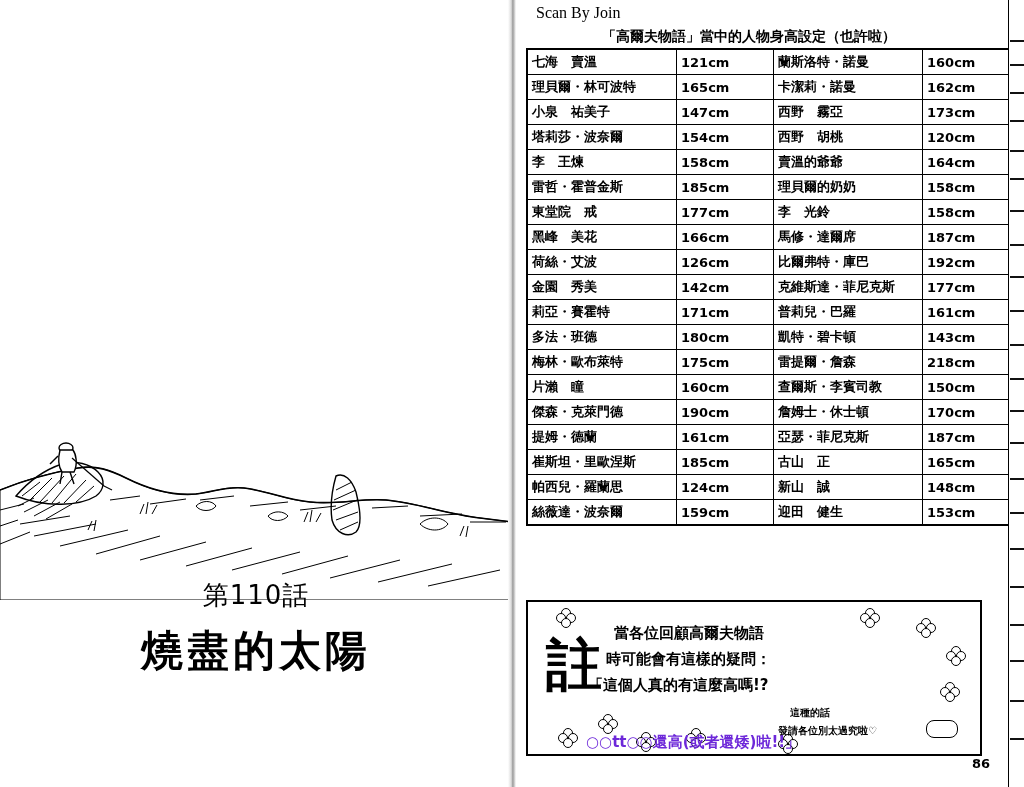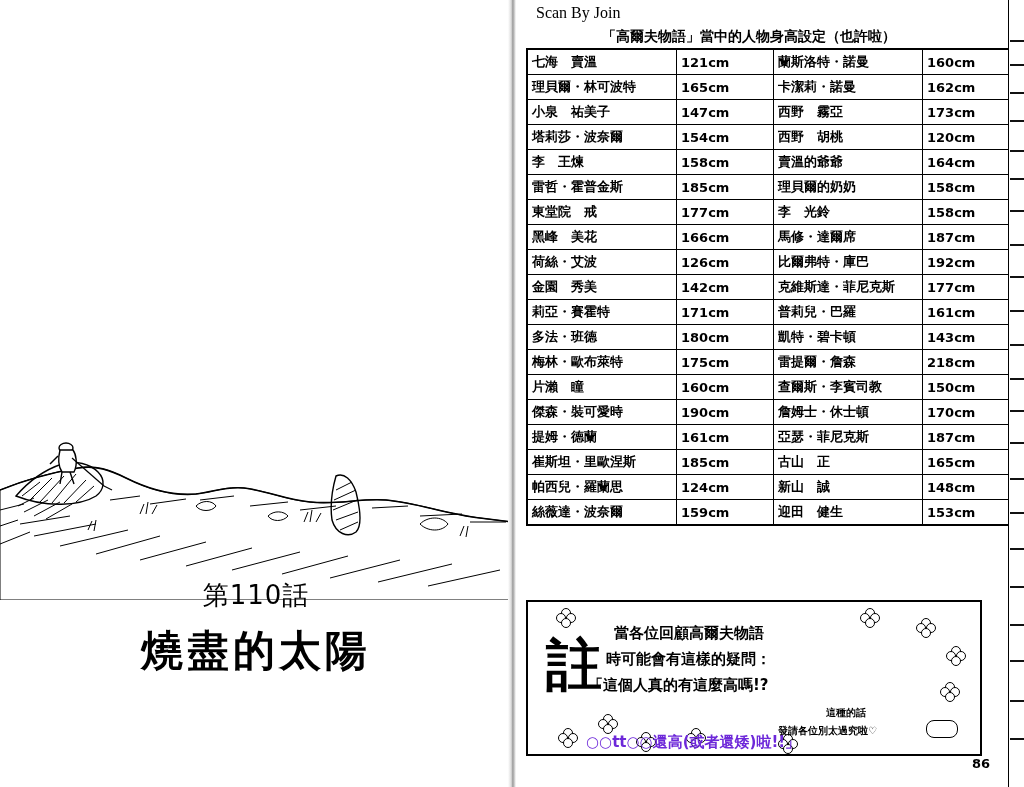--- a/index.html
+++ b/index.html
@@ -191,21 +191,20 @@
     color: #6d28d9;
     margin-top: 31px;
   }
   .note-small1 {
     position: absolute;
     left: 262px;
     top: 104px;
     font-size: 10px;
     font-weight: bold;
     color: #000;
-    margin-left: 36px;
   }
   .note-small2 {
     position: absolute;
     left: 250px;
     top: 122px;
     font-size: 10px;
     font-weight: bold;
     color: #000;
   }
   .flower {
@@ -394,21 +393,21 @@
           <td class="name mid-sep">雷提爾・詹森</td>
           <td class="val">218cm</td>
         </tr>
         <tr>
           <td class="name">片瀨　瞳</td>
           <td class="val">160cm</td>
           <td class="name mid-sep">查爾斯・李賓司教</td>
           <td class="val">150cm</td>
         </tr>
         <tr>
-          <td class="name">傑森・裝可愛時</td>
+          <td class="name">傑森・克萊門德</td>
           <td class="val">190cm</td>
           <td class="name mid-sep">詹姆士・休士頓</td>
           <td class="val">170cm</td>
         </tr>
         <tr>
           <td class="name">提姆・德蘭</td>
           <td class="val">161cm</td>
           <td class="name mid-sep">亞瑟・菲尼克斯</td>
           <td class="val">187cm</td>
         </tr>

